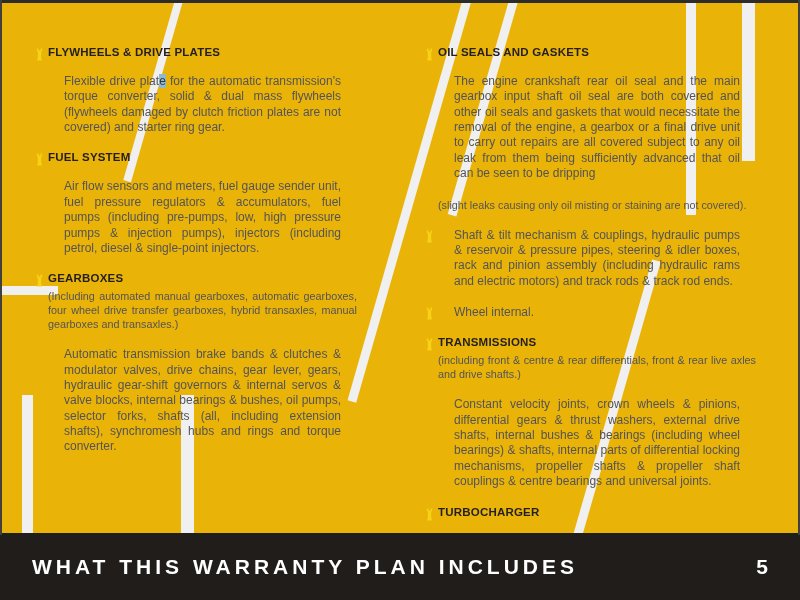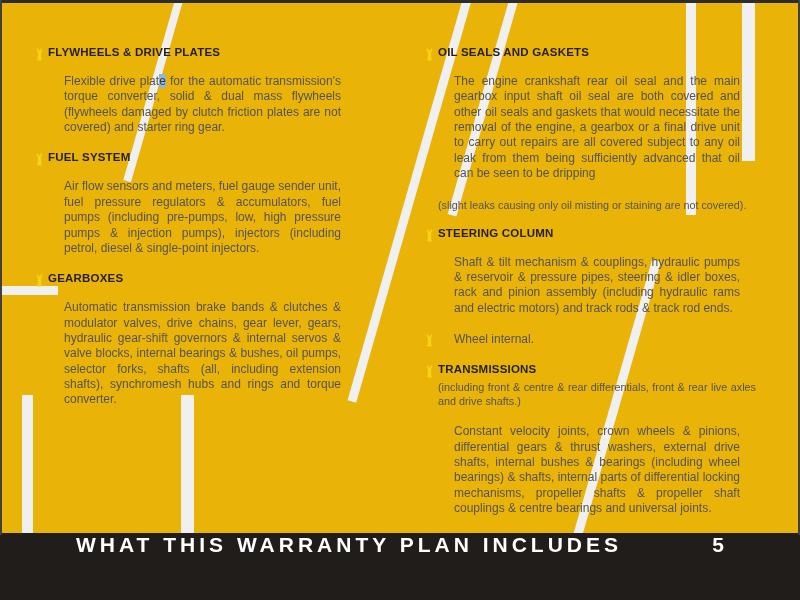--- a/index.html
+++ b/index.html
@@ -60,23 +60,23 @@
 
   .hl { background: #93b7cc; color: #2f3c44; }
 
   .footer {
     position: absolute;
     left: 0; right: 0; bottom: 0;
     height: 67px;
     background: #211d1b;
     z-index: 5;
     display: flex;
-    align-items: flex-start;
+    align-items: center;
     justify-content: space-between;
-    padding: 0 76px;
+    padding: 0 32px;
     box-sizing: border-box;
   }
   .footer-title {
     color: #ffffff;
     font-size: 21px;
     font-weight: 700;
     letter-spacing: 4px;
   }
   .footer-num {
     color: #ffffff;
@@ -129,20 +129,21 @@
         <p class="body">Air flow sensors and meters, fuel gauge sender unit, fuel pressure regulators &amp; accumulators, fuel pumps (including pre-pumps, low, high pressure pumps &amp; injection pumps), injectors (including petrol, diesel &amp; single-point injectors.</p>
       </div>
 
       <div class="section">
         <span class="bullet">
           <svg width="9" height="13" viewBox="0 0 9 13">
               <path d="M2.2 0.4 L3.4 0.4 L3.4 2.6 L5.6 2.6 L5.6 0.4 L6.8 0.4 C7.5 1.2 7.5 2.6 6.6 3.4 L6.2 3.8 L6.2 9.2 L6.9 12.6 L2.1 12.6 L2.8 9.2 L2.8 3.8 L2.4 3.4 C1.5 2.6 1.5 1.2 2.2 0.4 Z" fill="#F5D216"></path>
             </svg>
         </span>
         <h3 class="heading">GEARBOXES</h3>
+        <p class="note">(Including automated manual gearboxes, automatic gearboxes, four wheel drive transfer gearboxes, hybrid transaxles, manual gearboxes and transaxles.)</p>
         <p class="body">Automatic transmission brake bands &amp; clutches &amp; modulator valves, drive chains, gear lever, gears, hydraulic gear-shift governors &amp; internal servos &amp; valve blocks, internal bearings &amp; bushes, oil pumps, selector forks, shafts (all, including extension shafts), synchromesh hubs and rings and torque converter.</p>
       </div>
 
 
     </div>
 
     <div class="col-right">
 
       <div class="section">
         <span class="bullet">
@@ -154,21 +155,20 @@
         <p class="body">The engine crankshaft rear oil seal and the main gearbox input shaft oil seal are both covered and other oil seals and gaskets that would necessitate the removal of the engine, a gearbox or a final drive unit to carry out repairs are all covered subject to any oil leak from them being sufficiently advanced that oil can be seen to be dripping</p>
         <p class="note note-after">(slight leaks causing only oil misting or staining are not covered).</p>
       </div>
 
       <div class="section">
         <span class="bullet">
           <svg width="9" height="13" viewBox="0 0 9 13">
               <path d="M2.2 0.4 L3.4 0.4 L3.4 2.6 L5.6 2.6 L5.6 0.4 L6.8 0.4 C7.5 1.2 7.5 2.6 6.6 3.4 L6.2 3.8 L6.2 9.2 L6.9 12.6 L2.1 12.6 L2.8 9.2 L2.8 3.8 L2.4 3.4 C1.5 2.6 1.5 1.2 2.2 0.4 Z" fill="#F5D216"></path>
             </svg>
         </span>
-        <h3 class="heading">STEERING COLUMN</h3>
         <p class="body">Shaft &amp; tilt mechanism &amp; couplings, hydraulic pumps &amp; reservoir &amp; pressure pipes, steering &amp; idler boxes, rack and pinion assembly (including hydraulic rams and electric motors) and track rods &amp; track rod ends.</p>
       </div>
 
       <div class="section">
         <span class="bullet">
           <svg width="9" height="13" viewBox="0 0 9 13">
               <path d="M2.2 0.4 L3.4 0.4 L3.4 2.6 L5.6 2.6 L5.6 0.4 L6.8 0.4 C7.5 1.2 7.5 2.6 6.6 3.4 L6.2 3.8 L6.2 9.2 L6.9 12.6 L2.1 12.6 L2.8 9.2 L2.8 3.8 L2.4 3.4 C1.5 2.6 1.5 1.2 2.2 0.4 Z" fill="#F5D216"></path>
             </svg>
         </span>
         <p class="body">Wheel internal.</p>

